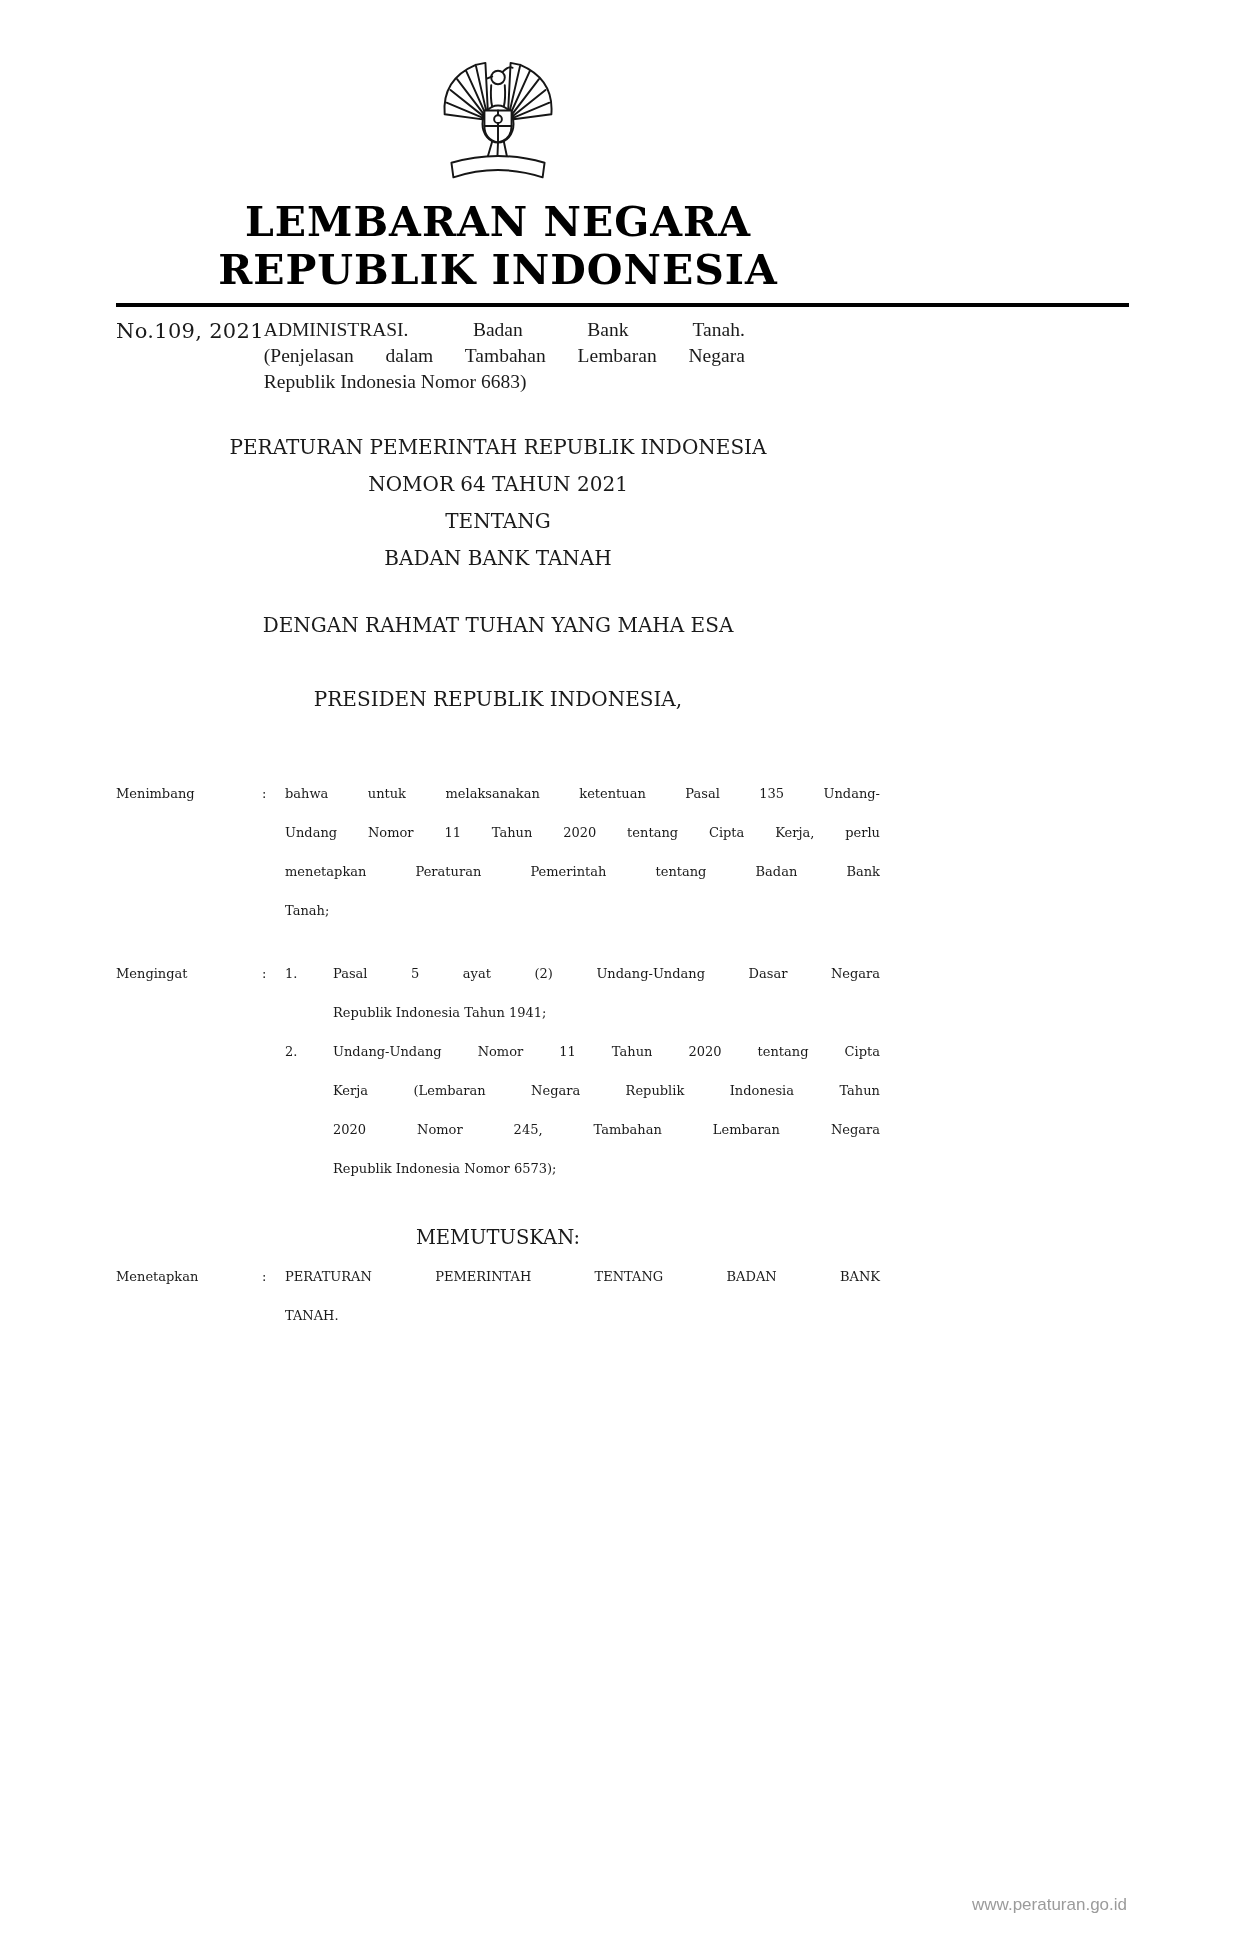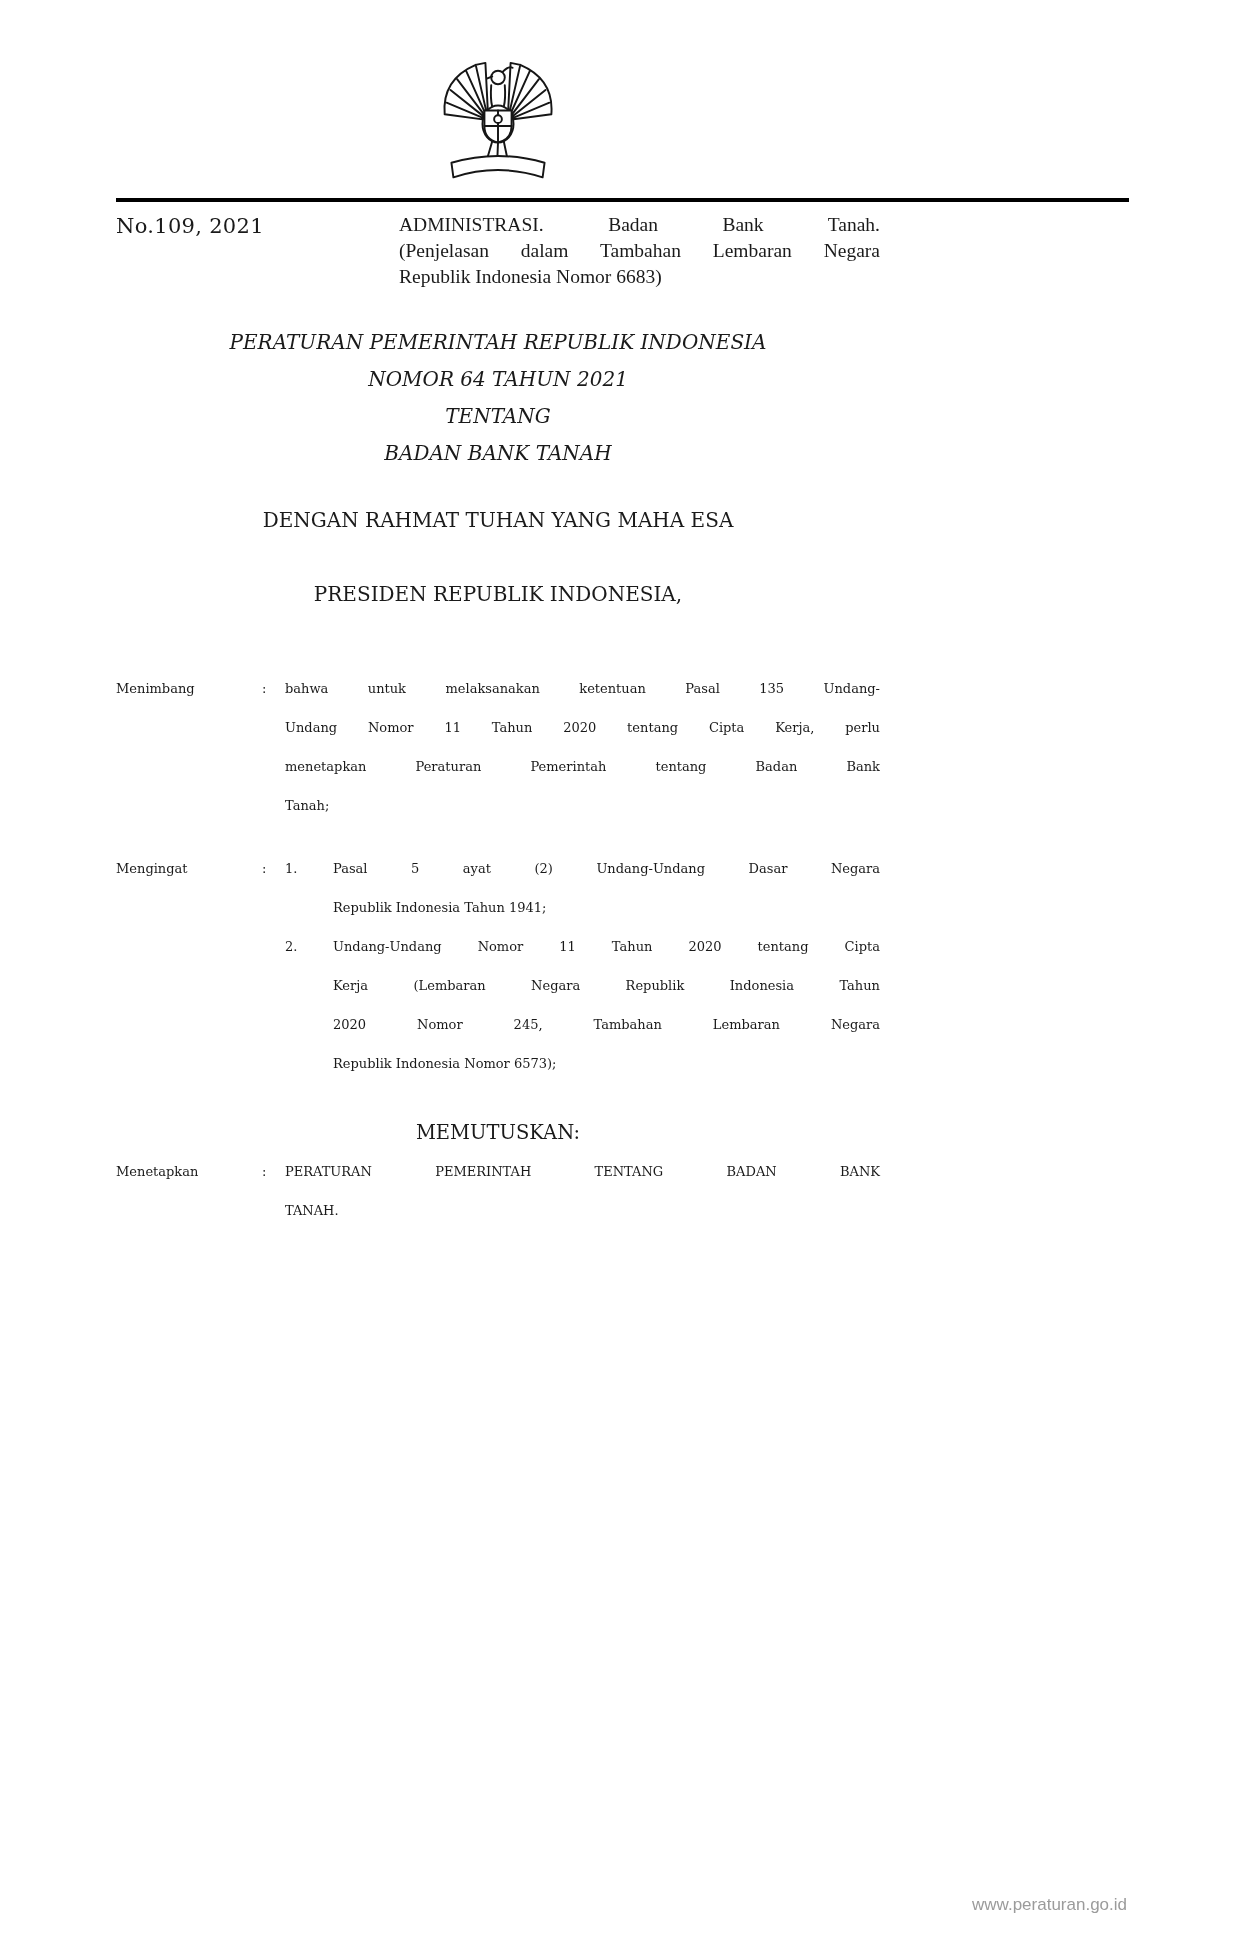--- a/index.html
+++ b/index.html
@@ -25,29 +25,29 @@
     font-size: 41px;
     line-height: 48px;
     font-weight: bold;
     letter-spacing: 1px;
     color: #000000;
   }
   .mast-line { display: block; }
 
   .rule { width: 1013px; height: 4px; background: #000000; margin-top: 9px; }
 
-  .header-row { display: flex; justify-content: space-between; margin-top: 10px; width: 764px; }
+  .header-row { display: flex; margin-top: 10px; width: 764px; }
   .issue { font-size: 21px; letter-spacing: 0.3px; white-space: nowrap; padding-top: 2px; }
   .subject { width: 481px; font-size: 19.5px; line-height: 26px; font-family: Liberation Serif, serif; }
 
   .jline { display: block; text-align: justify; text-align-last: justify; }
   .lline { display: block; text-align: left; }
 
   .title-block { margin-top: 34px; text-align: center; font-size: 20px; line-height: 37px; }
-  .tline { display: block; font-style: italic; }
+  .tline { display: block; }
 
   .invocation { margin: 30px 0 0 0; text-align: center; font-size: 20px; line-height: 37px; }
   .authority  { margin: 37px 0 0 0; text-align: center; font-size: 20px; line-height: 37px; }
 
   .clause { display: flex; font-size: 13px; line-height: 39px; width: 764px; }
   .clause-menimbang  { margin-top: 56px; }
   .clause-mengingat  { margin-top: 24px; }
   .clause-menetapkan { margin-top: 0; }
   .clause .label { width: 146px; flex: none; }
   .clause .colon { width: 23px;  flex: none; }
@@ -94,20 +94,24 @@
             <circle cx="60" cy="18" r="7" fill="#ffffff"></circle>
             <path d="M65,12 q6,-6 10,-4 M54,17 l-5,2"></path>
 
             <path d="M46,52 h28 v16 q0,14 -14,17 q-14,-3 -14,-17 Z" fill="#ffffff"></path>
             <path d="M60,52 v33 M46,68 h28"></path>
             <circle cx="60" cy="61" r="4" fill="#ffffff"></circle>
           </g>
         </svg>
       </div>
 
+      <h1 class="masthead">
+        <span class="mast-line">LEMBARAN NEGARA</span>
+        <span class="mast-line">REPUBLIK INDONESIA</span>
+      </h1>
     </div>
 
     <div class="rule"></div>
 
     <div class="textblock">
       <div class="header-row">
         <div class="issue">No.109, 2021</div>
         <div class="subject">
           <span class="jline">ADMINISTRASI. Badan Bank Tanah.</span>
           <span class="jline">(Penjelasan dalam Tambahan Lembaran Negara</span>

